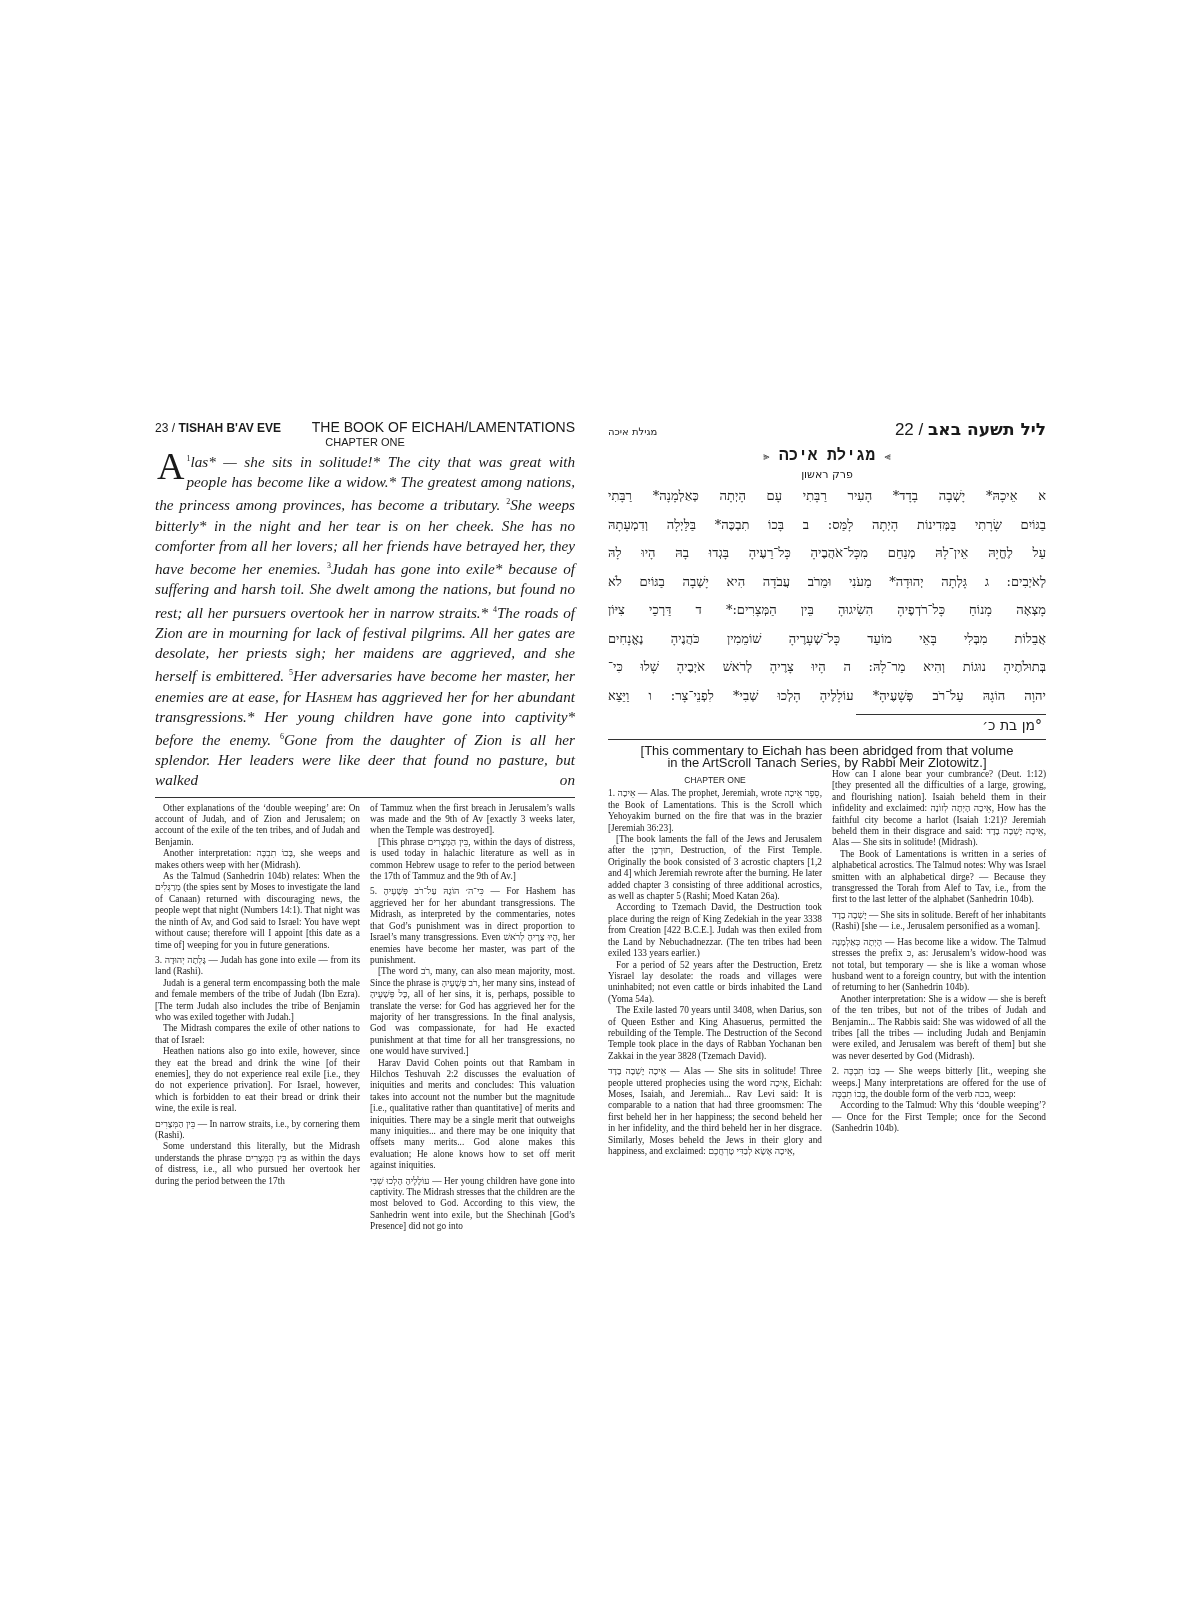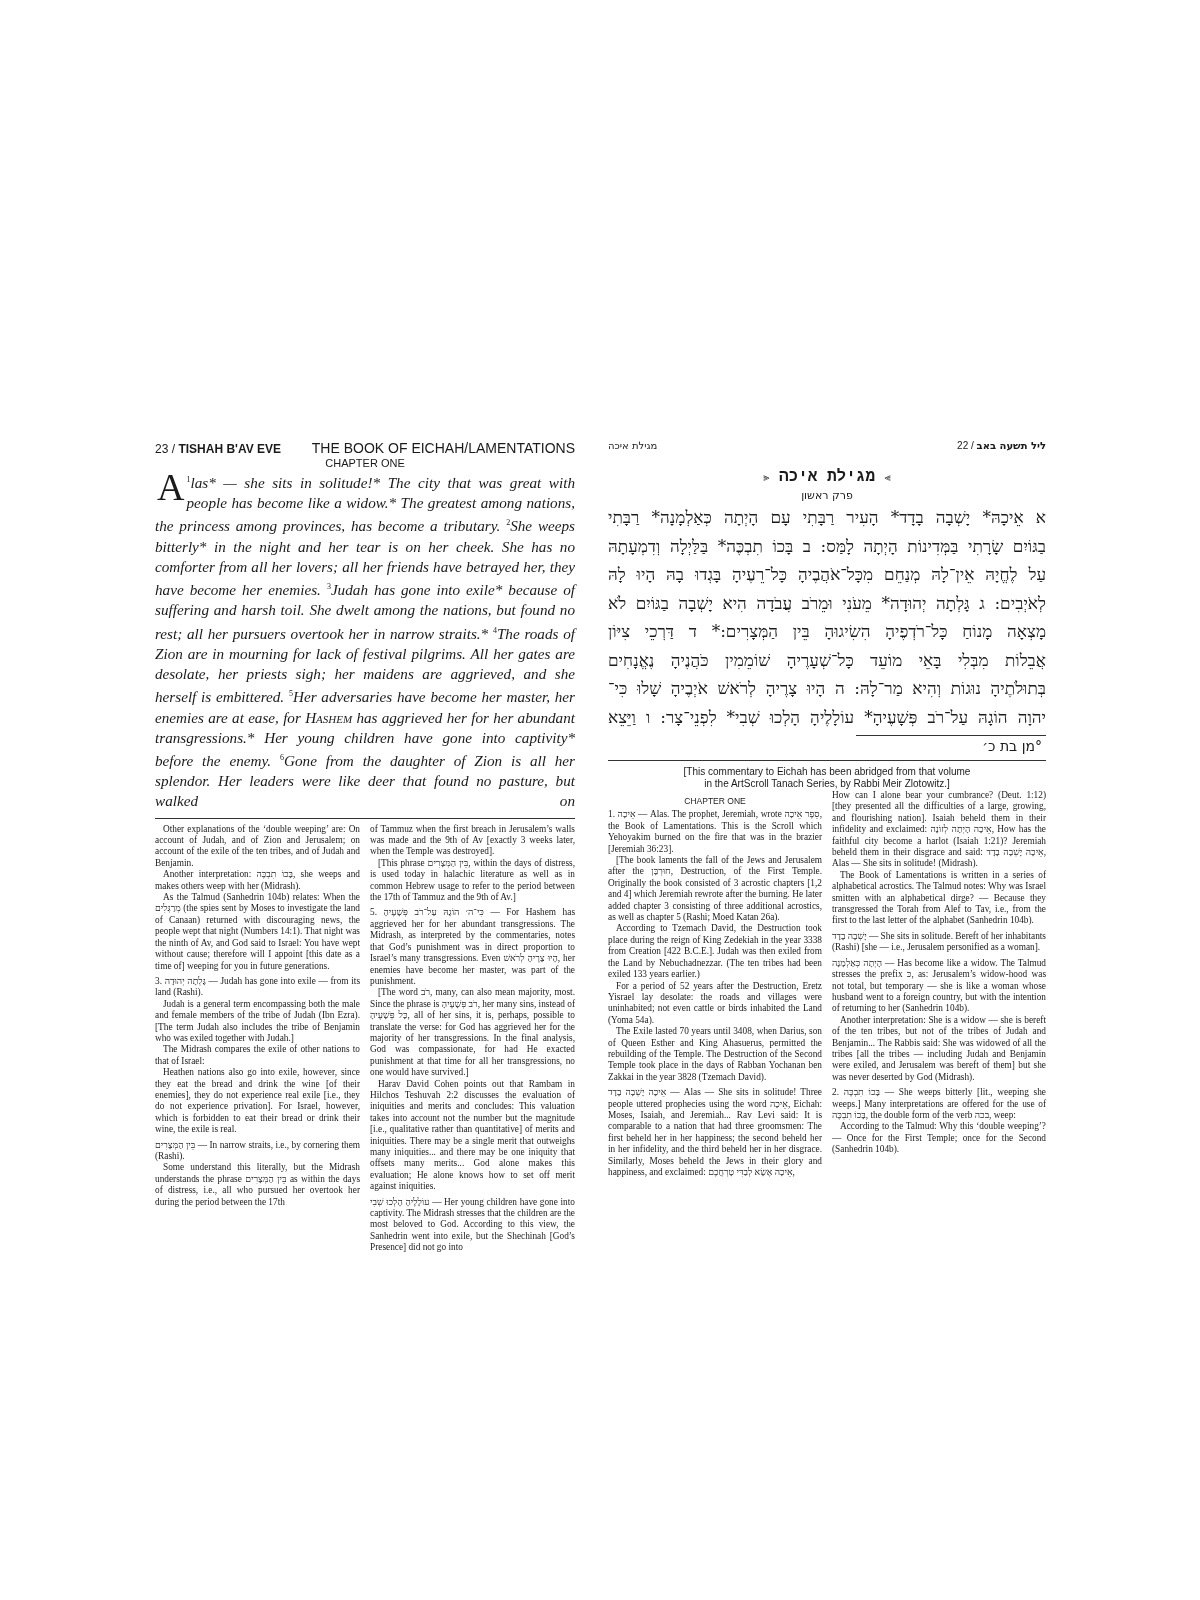--- a/index.html
+++ b/index.html
@@ -1,17 +1,17 @@
 <!DOCTYPE html>
 <html><head>
 <meta charset="utf-8">
 <style>
   html,body{margin:0;padding:0;background:#ffffff;}
   body{width:1200px;height:1600px;position:relative;overflow:hidden;color:#1a1a1a;font-family:"DejaVu Serif",serif;}
-  .page{position:absolute;top:440px;}
+  .page{position:absolute;top:419px;}
   #left-page{left:155px;width:420px;}
   #right-page{left:608px;width:438px;}
   .running-head{display:flex;justify-content:space-between;align-items:baseline;font-size:11px;height:16px;}
   .rh-left{font-family:"Liberation Sans",sans-serif;font-size:12px;}
   .rh-left b{font-weight:bold;}
   .rh-right{font-family:"Liberation Sans",sans-serif;font-size:14px;letter-spacing:0;}
   .book-title{text-align:center;font-family:"Liberation Sans",sans-serif;font-weight:bold;font-size:15px;margin-top:14px;line-height:18px;}
   .orn{font-weight:normal;font-size:11px;color:#333;}
   .chapter-label{text-align:center;font-family:"Liberation Sans",sans-serif;font-size:11px;line-height:14px;}
   .verse-text{font-family:"Liberation Serif",serif;font-style:italic;font-size:15.2px;line-height:20.2px;text-align:justify;text-align-last:justify;}
@@ -20,28 +20,28 @@
   .sc{font-variant:small-caps;}
   .rule{border:none;border-top:1.5px solid #333;margin:6px 0 5px 0;}
   .comm{display:flex;gap:10px;}
   .col{width:50%;font-family:"Liberation Serif",serif;font-size:9.3px;line-height:11.4px;text-align:justify;}
   .col p{margin:0;text-indent:8px;}
   .col p.ni{text-indent:0;}
   .col p.gap{margin-top:4px;}
   
   .rh-r{display:flex;justify-content:space-between;align-items:baseline;direction:ltr;height:16px;}
   .rh-r .h-left{font-family:"DejaVu Sans",sans-serif;font-size:10px;}
-  .rh-r .h-right{font-family:"DejaVu Sans",sans-serif;font-size:10px;font-weight:bold;margin-left:24px;}
+  .rh-r .h-right{font-family:"DejaVu Sans",sans-serif;font-size:17px;font-weight:bold;margin-left:24px;}
   .rh-r .h-right .pn{font-weight:normal;font-family:"Liberation Sans",sans-serif;}
   .heb-title{text-align:center;font-family:Liberation Mono, monospace;font-weight:bold;font-size:16px;margin-top:12px;line-height:19px;direction:rtl;}
   .heb-chapter{text-align:center;font-family:"DejaVu Sans",sans-serif;font-size:11px;direction:rtl;line-height:15px;}
-  .heb-verse{direction:rtl;font-family:"DejaVu Serif",serif;font-size:17px;line-height:28.5px;text-align:justify;text-align-last:justify;}
+  .heb-verse{direction:rtl;font-family:"DejaVu Serif",serif;font-size:13px;line-height:28.5px;text-align:justify;text-align-last:justify;}
   .heb-note{direction:rtl;font-family:"DejaVu Sans",sans-serif;font-size:14px;text-align:right;padding-right:4px;margin-top:2px;}
   .note-rule{border:none;border-top:1px solid #333;width:190px;margin:4px 0 2px auto;}
-  .abridged{text-align:center;font-family:"Liberation Sans",sans-serif;font-size:10px;line-height:12px;margin-top:2px;}
+  .abridged{text-align:center;font-family:"Liberation Sans",sans-serif;font-size:13px;line-height:12px;margin-top:2px;}
   .col .ch-head{text-align:center;font-family:"Liberation Sans",sans-serif;font-size:8.5px;text-indent:0;margin:6px 0 2px 0;}
 </style>
 </head>
 <body>
 
 <div class="page" id="left-page">
   <div class="running-head">
     <span class="rh-left"><span>23</span><span> / </span><b>TISHAH B'AV EVE</b></span>
     <span class="rh-right">THE BOOK OF EICHAH/LAMENTATIONS</span>
   </div>

